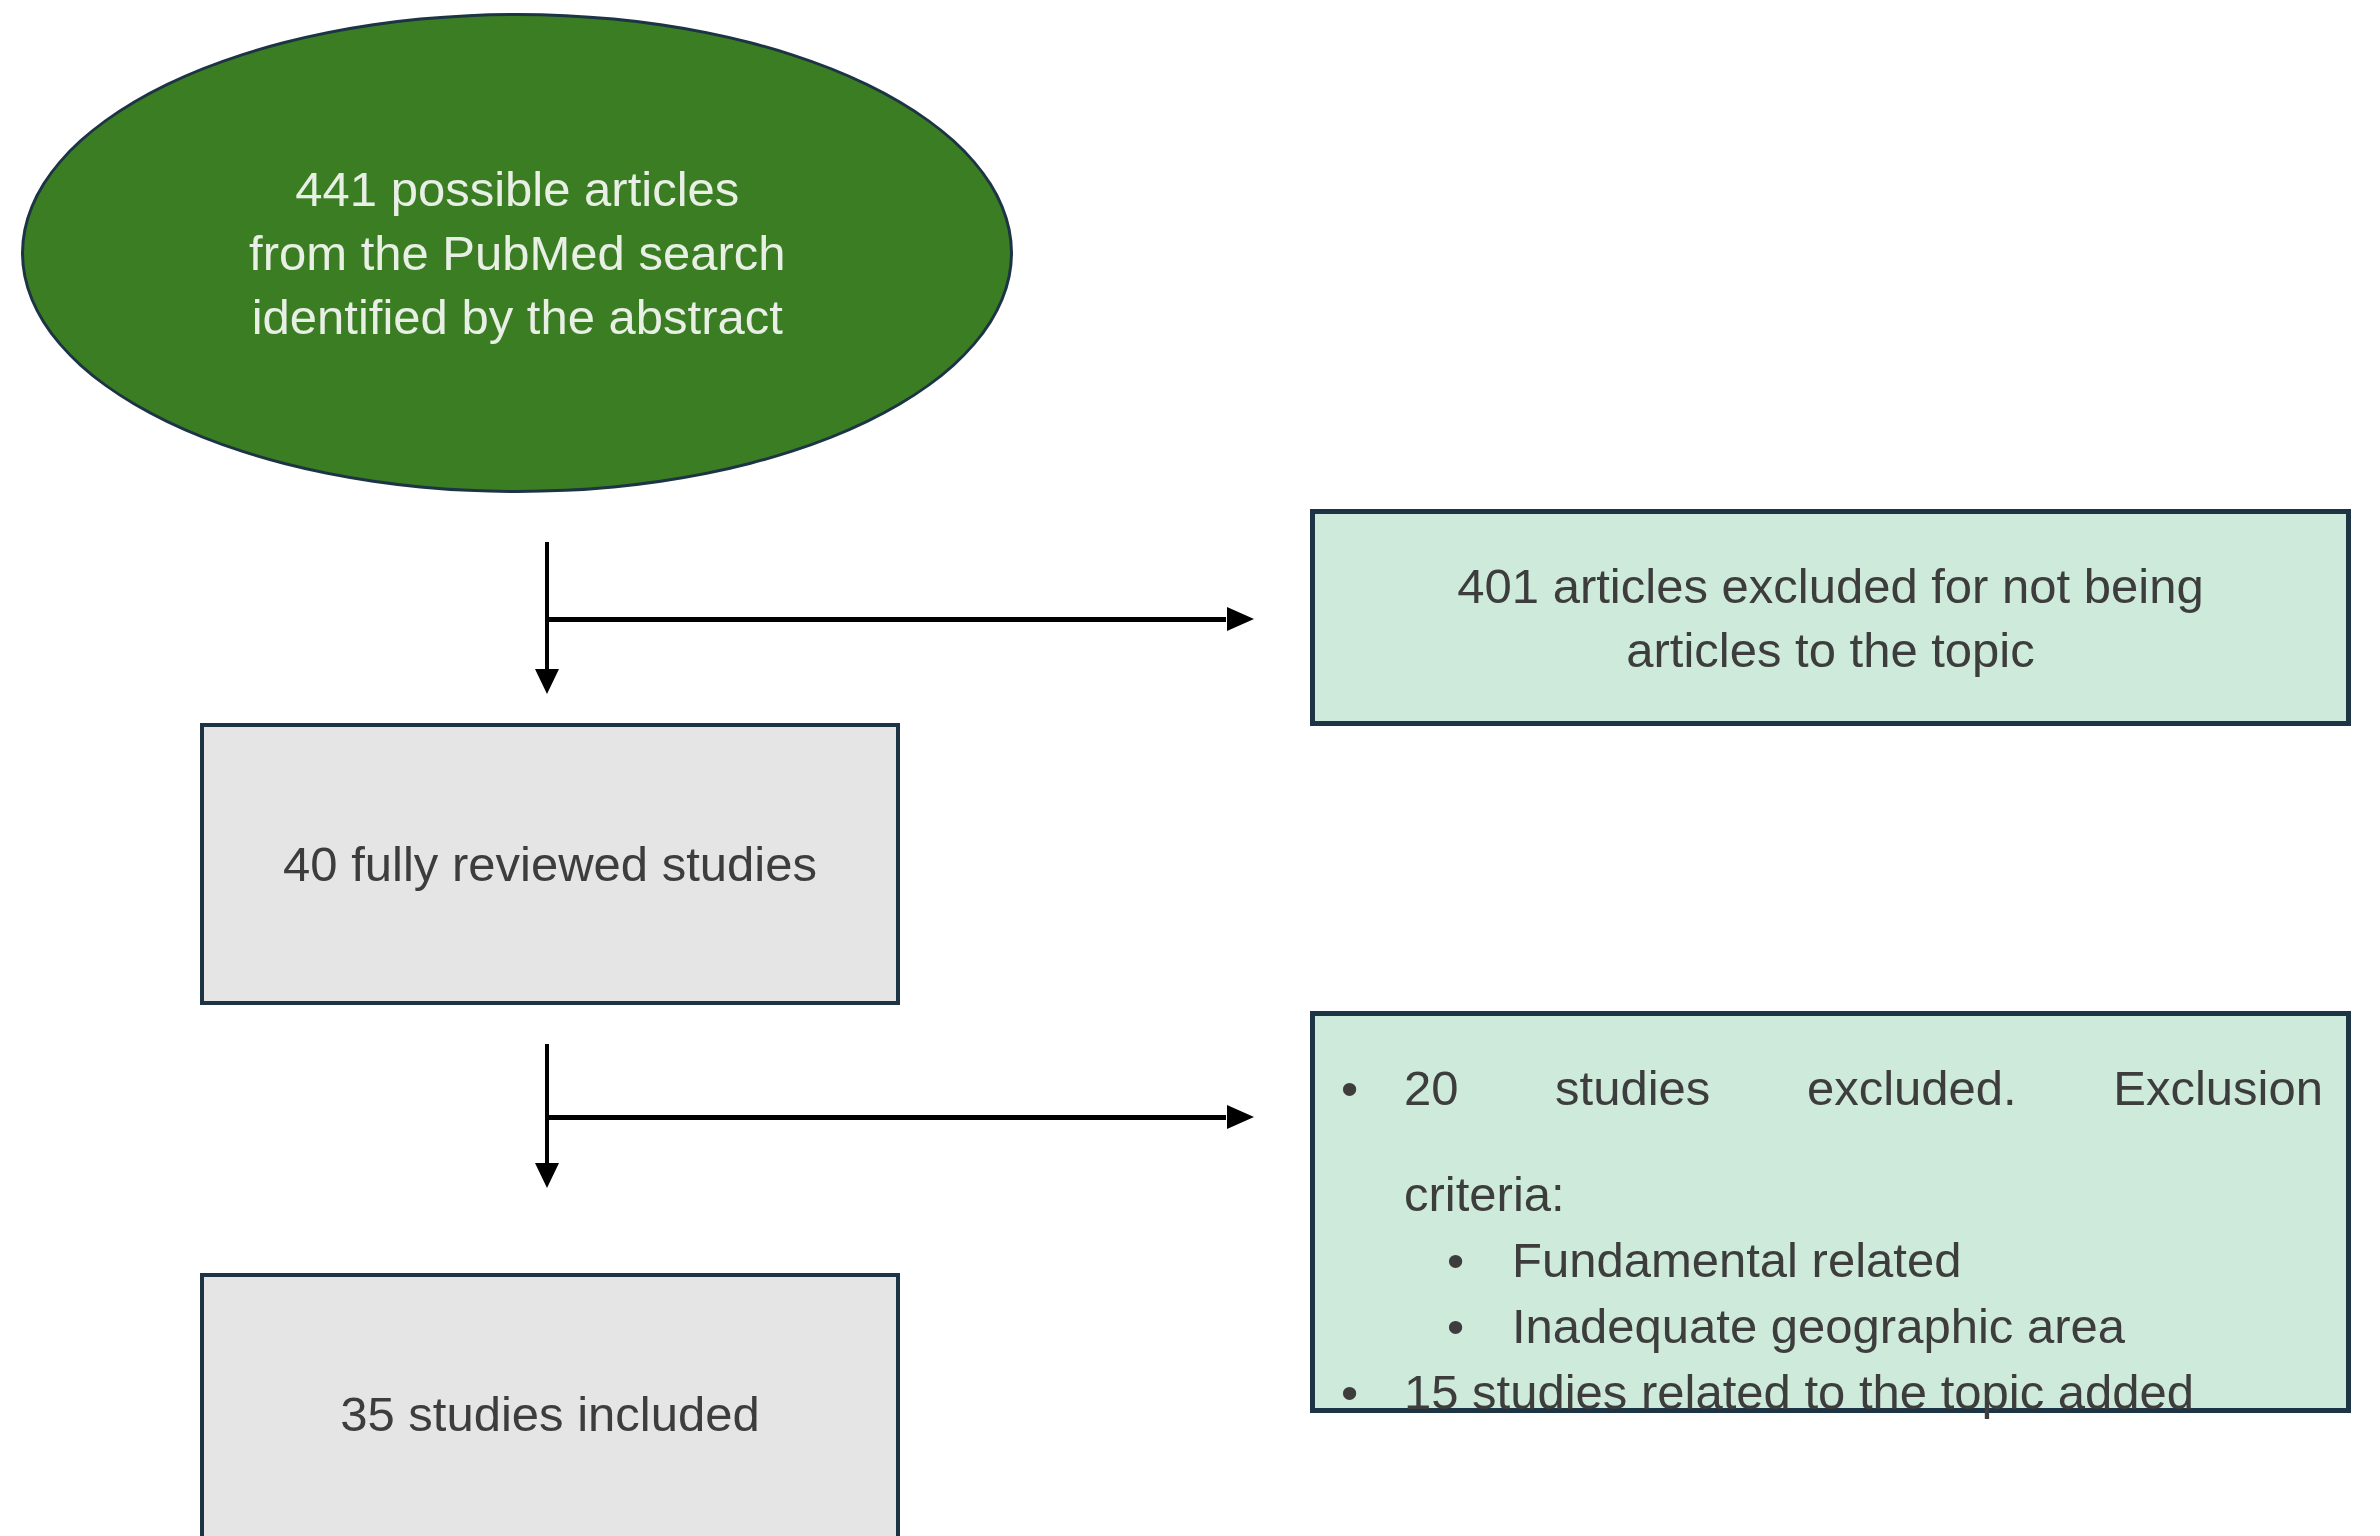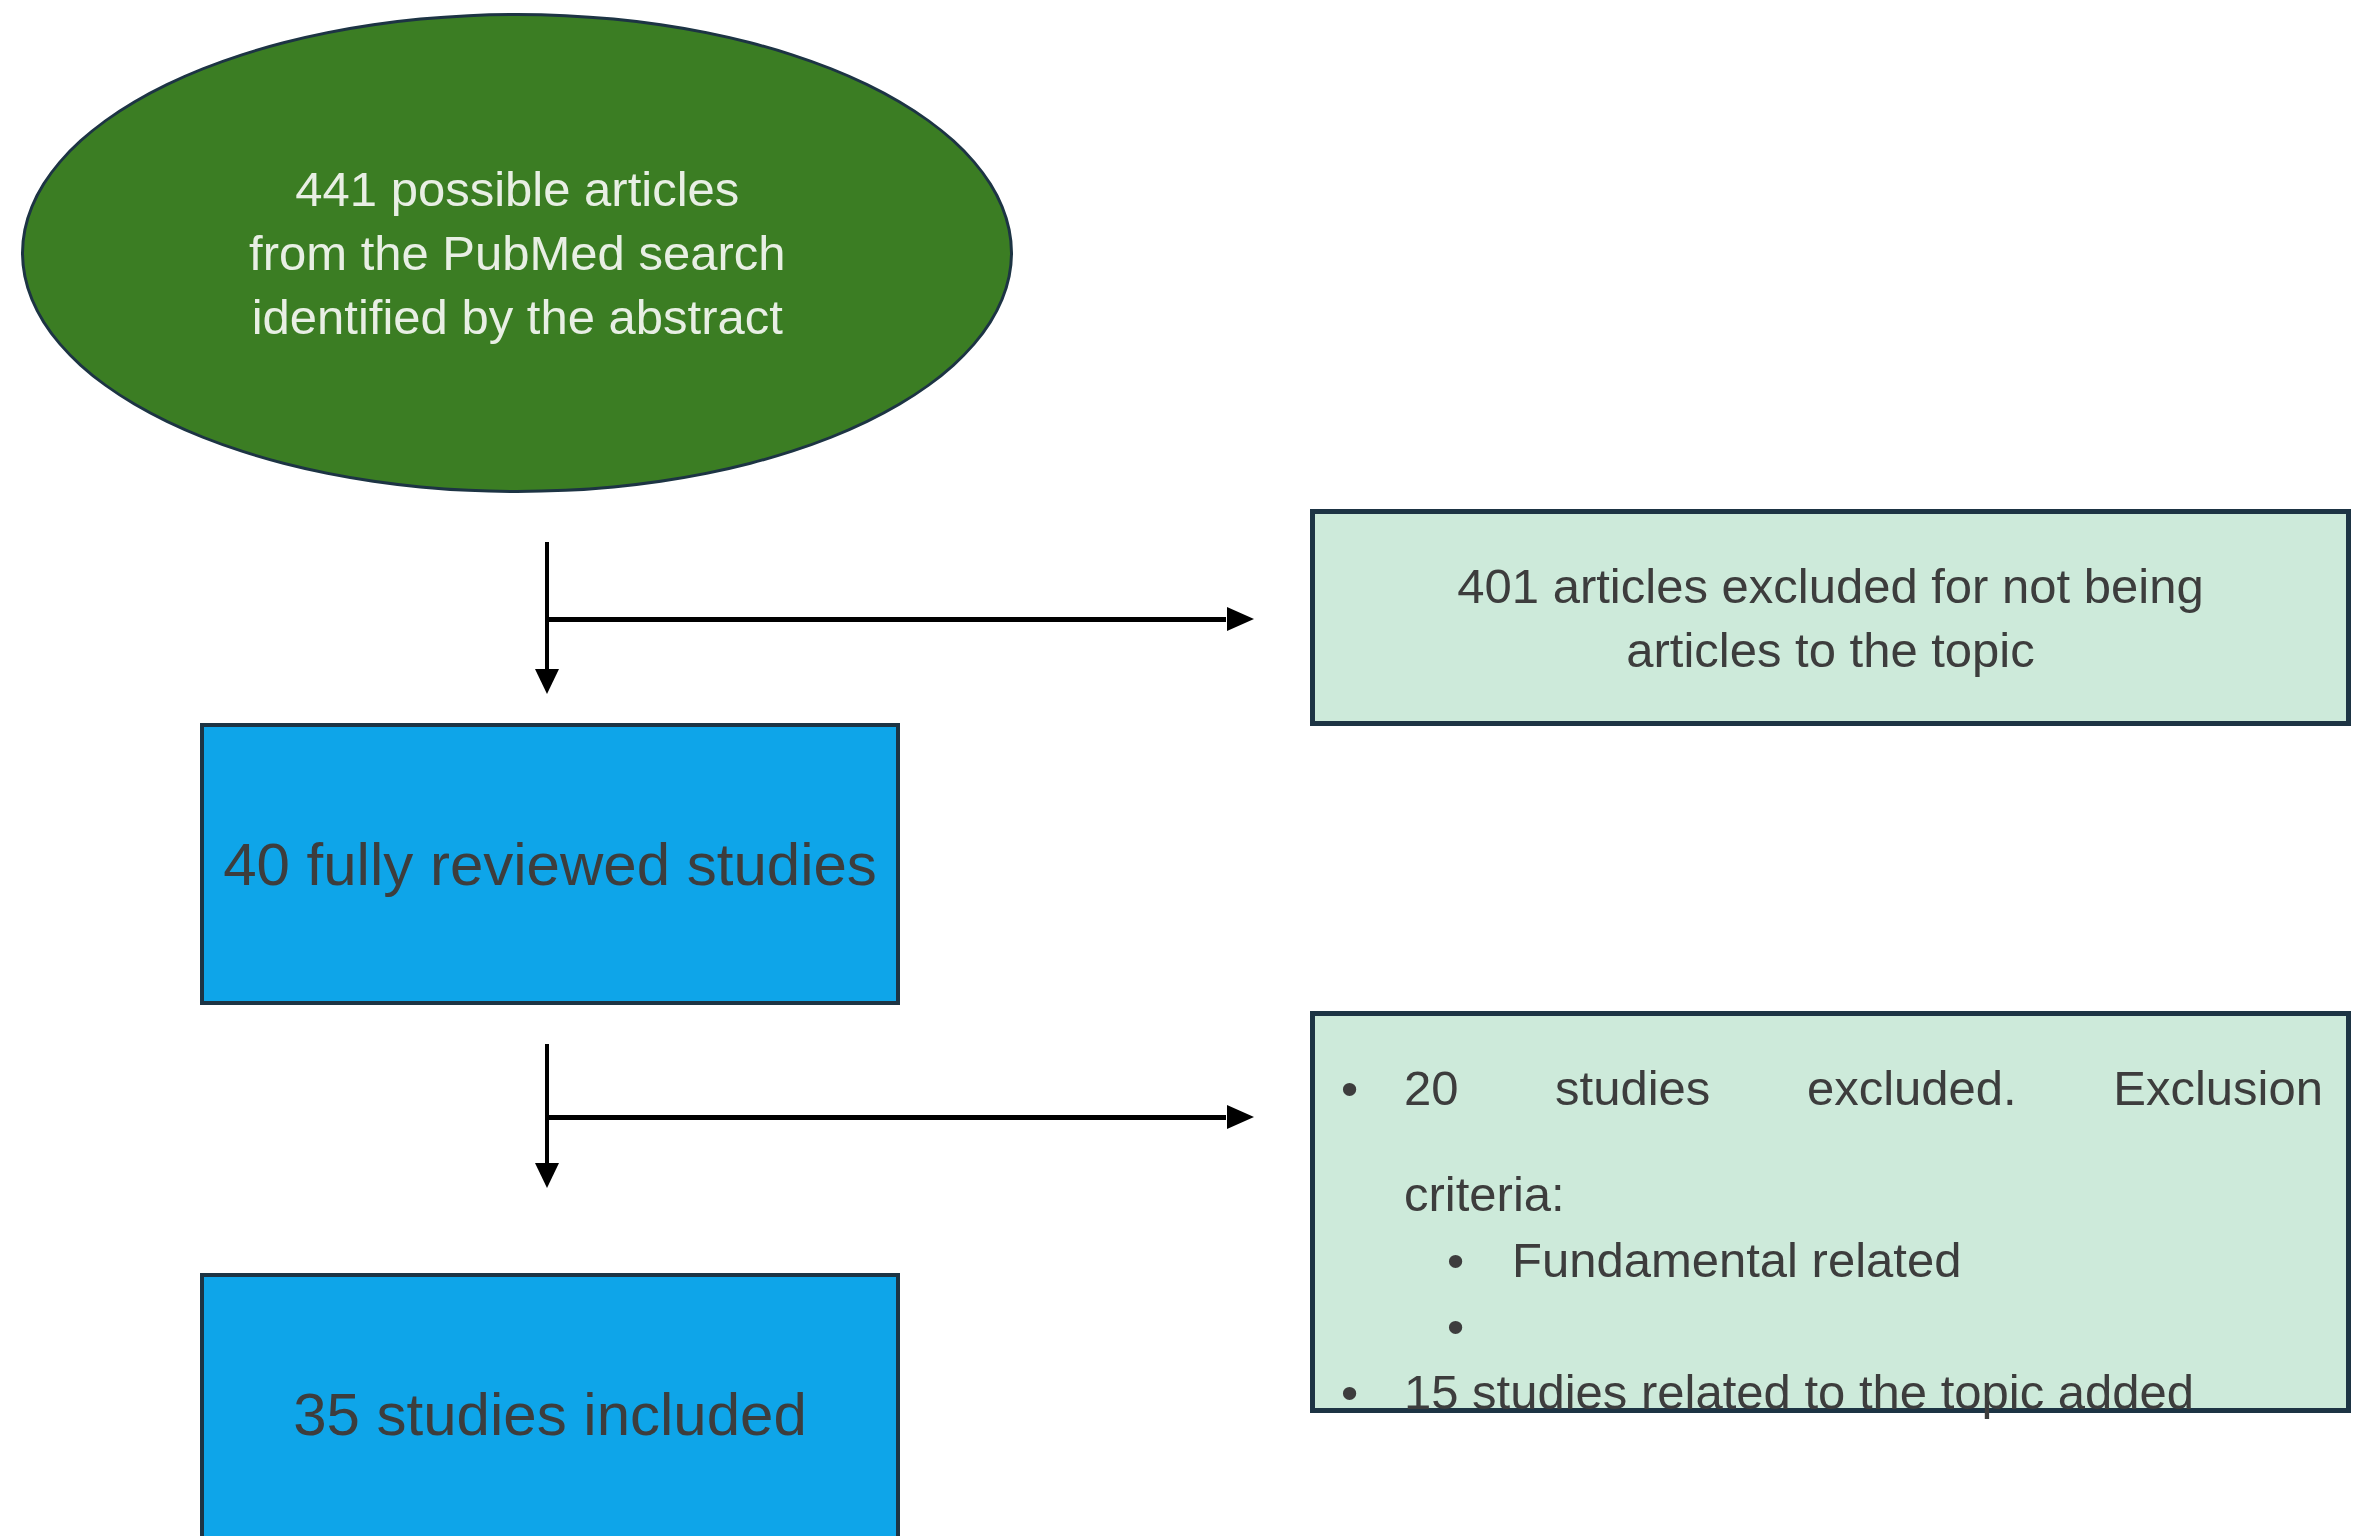--- a/index.html
+++ b/index.html
@@ -34,27 +34,27 @@
     color: #e8efe4;
     font-size: 49px;
     line-height: 64px;
     text-align: center;
   }
   .ellipse span { display: block; white-space: nowrap; }
   
   .left-box {
     left: 200px;
     width: 700px; height: 282px;
-    background: #0ea5e9;
+    background: #e5e5e5;
     border: 4.9px solid #1d3444;
     display: flex;
     justify-content: center;
     align-items: center;
     color: #3d3d3d;
-    font-size: 60px;
+    font-size: 49px;
     white-space: nowrap;
   }
   .left-box.b1 { top: 723px; }
   .left-box.b2 { top: 1225px; margin-top: 48px; }
   
   .right-box {
     left: 1310px;
     width: 1041px;
     background: #cdeada;
     border: 5.8px solid #1d3444;
@@ -166,20 +166,21 @@
     </div>
     <div class="rb2-line indent-text">
       <span class="text">criteria:</span>
     </div>
     <div class="rb2-line sub-indent">
       <span class="marker sub">•</span>
       <span class="text">Fundamental related</span>
     </div>
     <div class="rb2-line sub-indent">
       <span class="marker sub">•</span>
+      <span class="text">Inadequate geographic area</span>
     </div>
     <div class="rb2-line">
       <span class="marker">•</span>
       <span class="text">15 studies related to the topic added</span>
     </div>
   </div>
 
   <div class="shape left-box b2">
     <span>35 studies included</span>
   </div>

